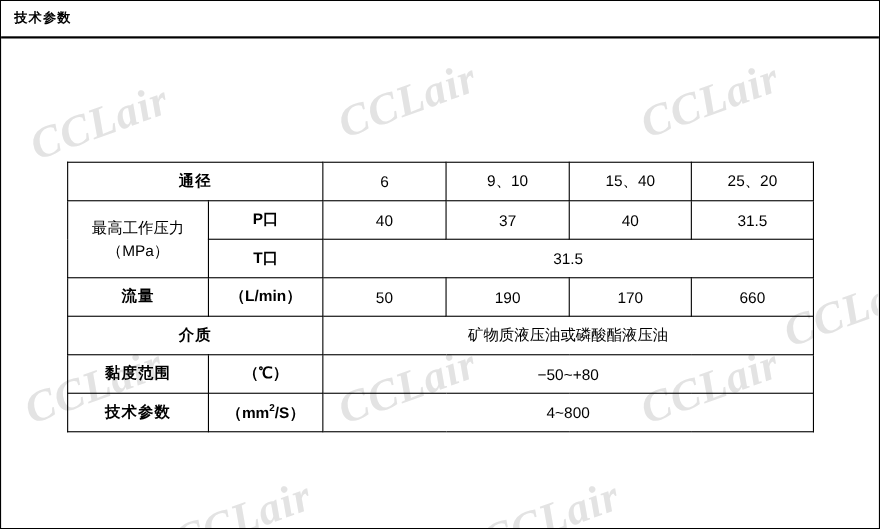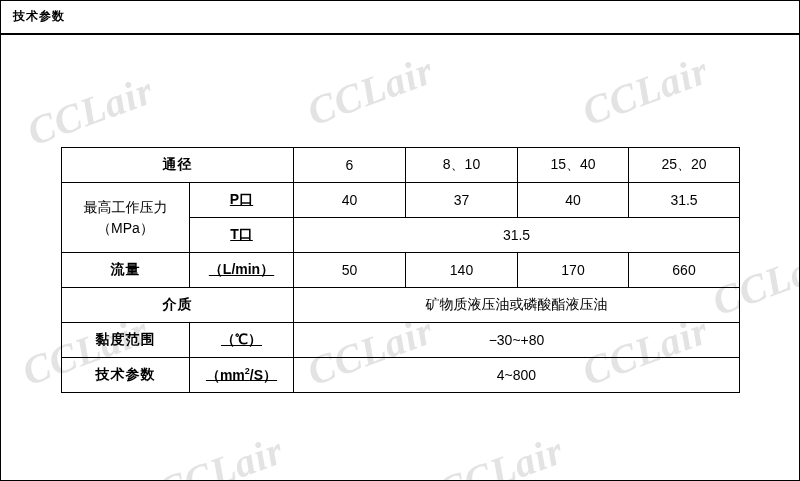--- a/index.html
+++ b/index.html
@@ -90,21 +90,20 @@
     padding: 0;
     height: 34px;
     background: transparent;
   }
   td.lbl {
     font-weight: bold;
     letter-spacing: 1px;
   }
   td.lbl2 {
     font-weight: bold;
-    text-decoration: underline;
   }
   td.val {
     font-weight: normal;
     font-family: "Liberation Sans", sans-serif;
   }
   td.two-line {
     line-height: 1.45;
     font-weight: normal;
   }
   .sup {
@@ -147,21 +146,21 @@
           <col class="c2">
           <col class="c3">
           <col class="c4">
           <col class="c5">
           <col class="c6">
       </colgroup>
       <tbody>
         <tr>
           <td class="lbl" colspan="2">通径</td>
           <td class="val">6</td>
-          <td class="val">8、10</td>
+          <td class="val">9、10</td>
           <td class="val">15、40</td>
           <td class="val">25、20</td>
         </tr>
         <tr>
           <td class="two-line" rowspan="2">
             <div>最高工作压力</div>
             <div>（MPa）</div>
           </td>
           <td class="lbl2">P口</td>
           <td class="val">40</td>
@@ -170,32 +169,32 @@
           <td class="val">31.5</td>
         </tr>
         <tr>
           <td class="lbl2">T口</td>
           <td class="val" colspan="4">31.5</td>
         </tr>
         <tr>
           <td class="lbl">流量</td>
           <td class="lbl2">（L/min）</td>
           <td class="val">50</td>
-          <td class="val">140</td>
+          <td class="val">190</td>
           <td class="val">170</td>
           <td class="val">660</td>
         </tr>
         <tr>
           <td class="lbl" colspan="2">介质</td>
           <td class="val" colspan="4">矿物质液压油或磷酸酯液压油</td>
         </tr>
         <tr>
           <td class="lbl">黏度范围</td>
           <td class="lbl2">（℃）</td>
-          <td class="val" colspan="4">−30~+80</td>
+          <td class="val" colspan="4">−50~+80</td>
         </tr>
         <tr>
           <td class="lbl">技术参数</td>
           <td class="lbl2"><span>（mm</span><span class="sup">2</span><span>/S）</span></td>
           <td class="val" colspan="4">4~800</td>
         </tr>
       </tbody>
     </table>
   </div>
 

